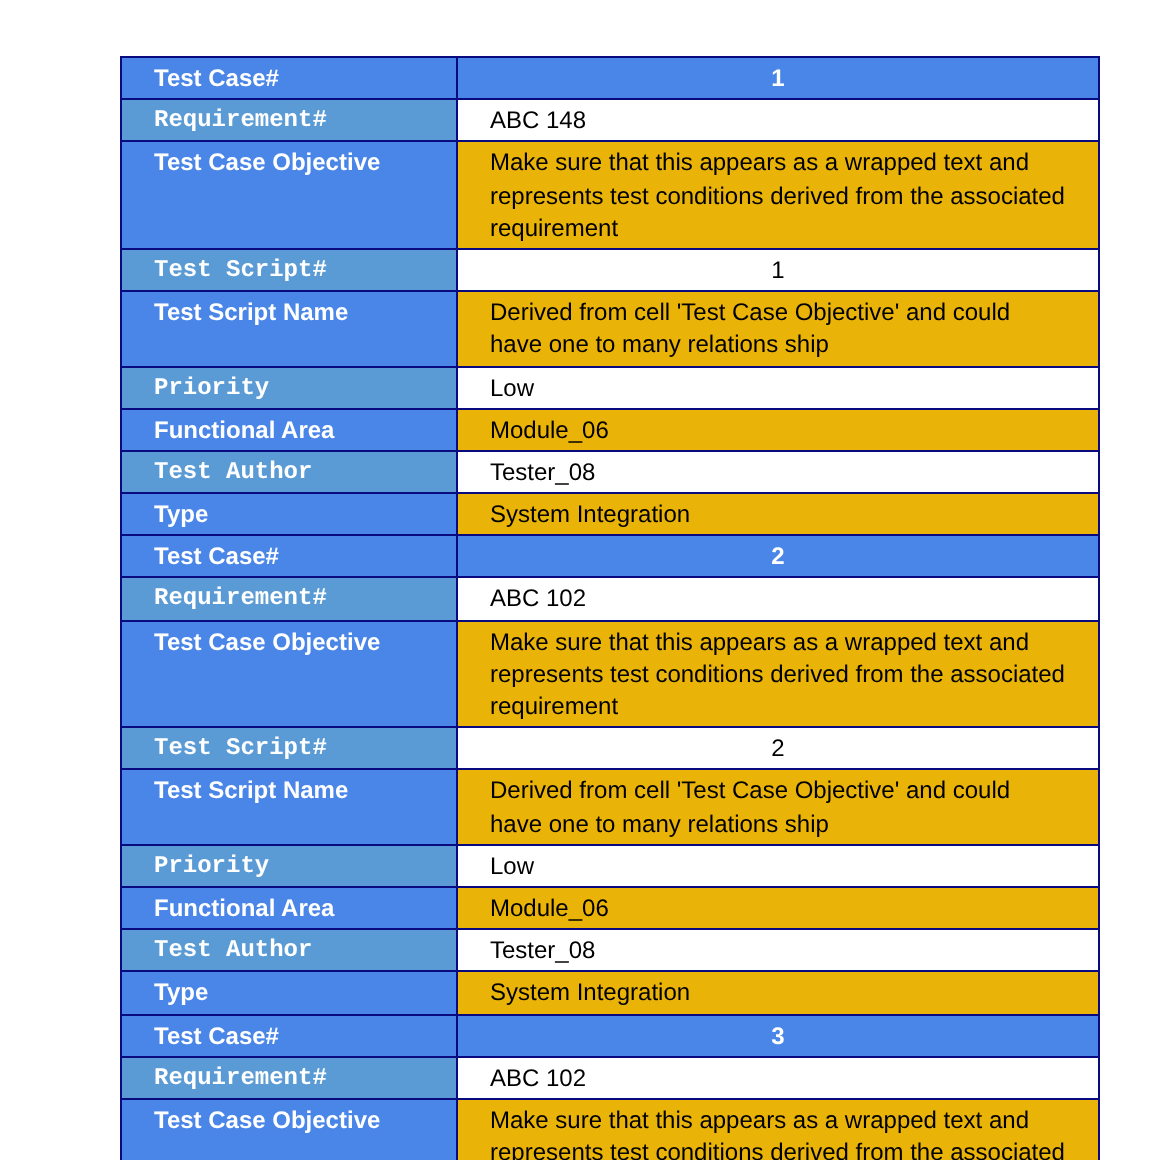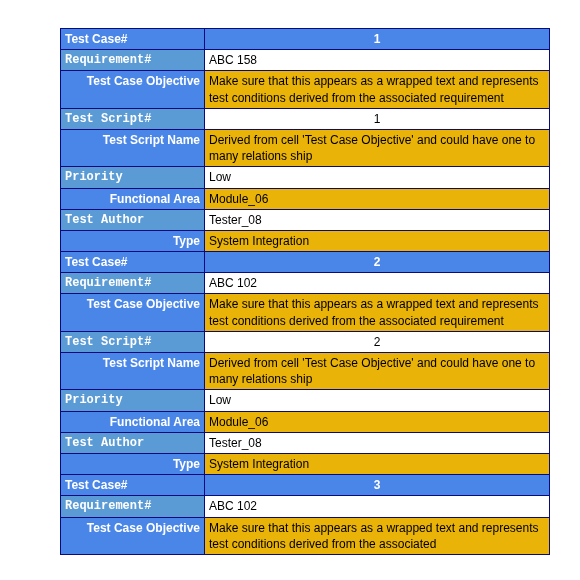--- a/index.html
+++ b/index.html
@@ -18,54 +18,54 @@
     box-sizing: border-box;
     padding: 28px 30px 0 60px;
   }
   table {
     border-collapse: collapse;
     width: 100%;
     table-layout: fixed;
   }
   td {
     border: 1px solid #0a0a80;
-    padding: 2px 4px;
+    padding: 2px 16px;
     vertical-align: top;
     line-height: 1.35;
   }
   .label-col {
     width: 135px;
     color: #ffffff;
     font-weight: bold;
   }
   .value-col {
     color: #000000;
   }
   .blue-hdr { background: #4a86e8; }
   .blue-row { background: #5b9bd5; font-family: Liberation Mono, monospace; }
-  .blue-row-alt { background: #4a86e8; text-align: right; }
+  .blue-row-alt { background: #4a86e8; }
   .gray-val { background: #eab308; }
   .white-val { background: #ffffff; }
   .center-white { text-align: center; color: #ffffff; font-weight: bold; }
 <!--   .center-black { text-align: center; color: #000000; } -->
 </style>
 </head>
 <body>
 
 <div class="page">
 <table>
 
 <tbody>
         <tr>
           <td class="label-col blue-hdr">Test Case#</td>
           <td class="value-col blue-hdr center-white">1</td>
         </tr>
 <tr>
           <td class="label-col blue-row">Requirement#</td>
-          <td class="value-col white-val">ABC 158</td>
+          <td class="value-col white-val">ABC 148</td>
         </tr>
 <tr>
           <td class="label-col blue-row-alt">Test Case Objective</td>
           <td class="value-col gray-val">Make sure that this appears as a wrapped text and represents test conditions derived from the associated requirement</td>
         </tr>
 <tr>
           <td class="label-col blue-row">Test Script#</td>
           <td class="value-col white-val" style="text-align:center">1</td>
         </tr>
 <tr>

